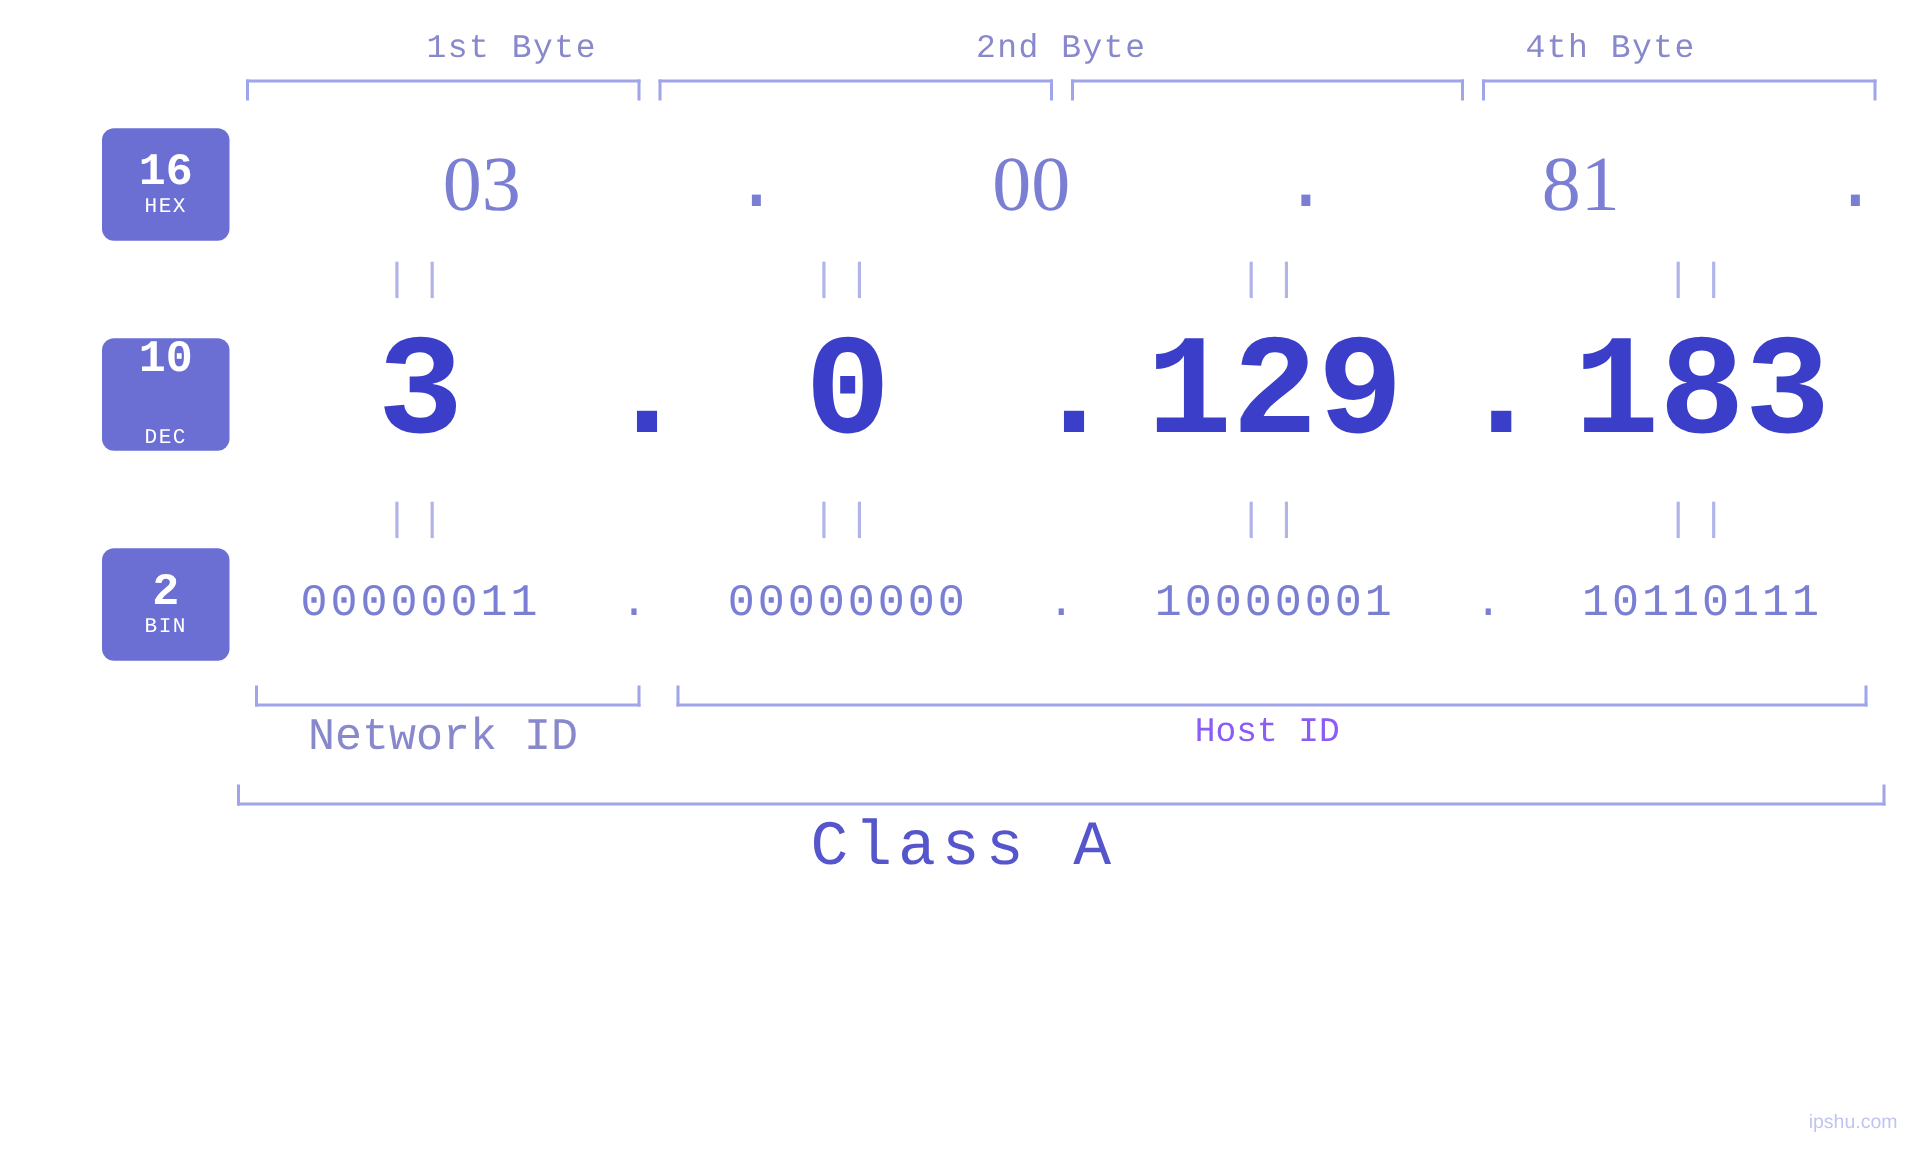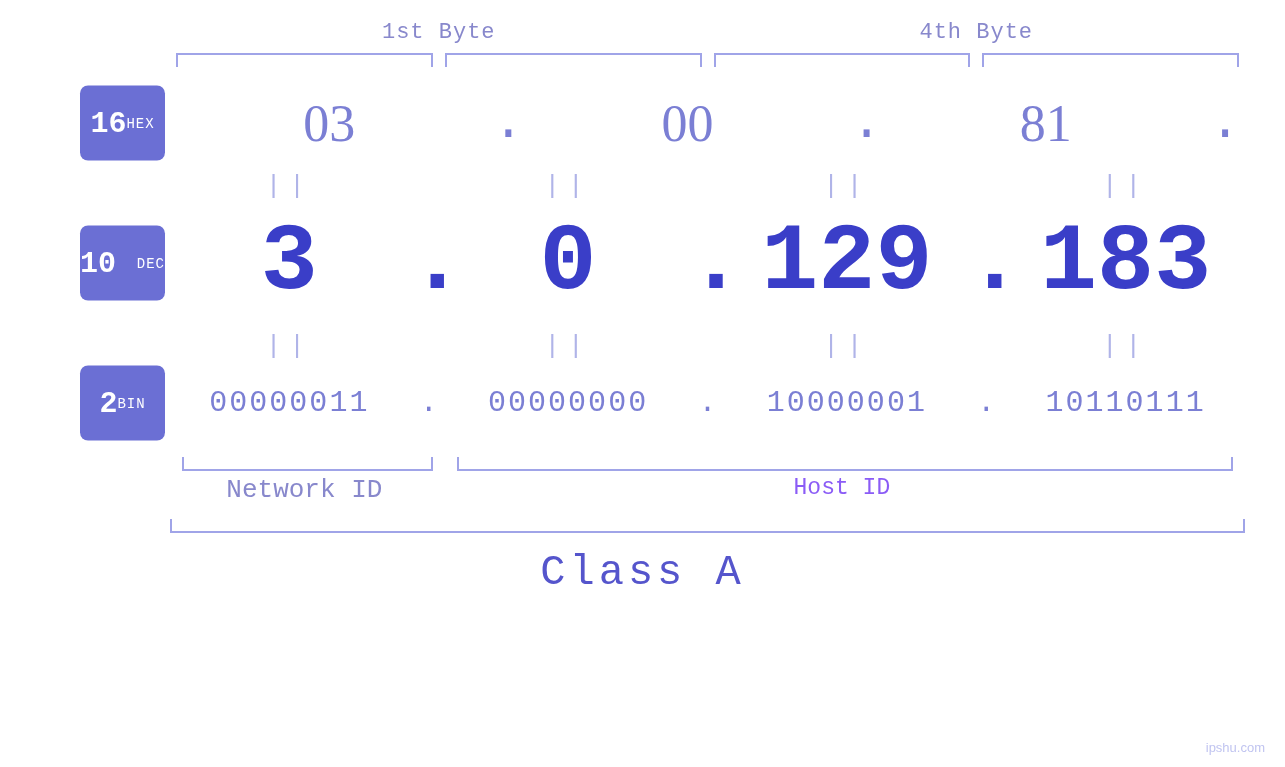--- a/index.html
+++ b/index.html
@@ -12,21 +12,21 @@
       overflow: hidden;
       position: relative;
     }
 
     .main-container {
       width: 100%;
       height: 100%;
       display: flex;
       flex-direction: column;
       align-items: center;
-      padding: 20px 40px;
+      padding: 20px 28px;
       position: relative;
     }
 
     
     .byte-headers {
       display: flex;
       width: 100%;
       padding-left: 130px;
       margin-bottom: 8px;
     }
@@ -182,21 +182,21 @@
       display: flex;
       width: 100%;
       padding-left: 130px;
       margin-top: 4px;
     }
 
     .network-label {
       flex: 1;
       text-align: center;
       color: #8888cc;
-      font-size: 26px;
+      font-size: 30px;
       font-family: 'Courier New', Courier, monospace;
     }
 
     .host-label {
       flex: 3;
       text-align: center;
       color: #8b5cf6;
       font-size: 23px;
       font-family: 'Courier New', Courier, monospace;
     }
@@ -211,21 +211,21 @@
     .full-bottom-bracket {
       width: 100%;
       height: 14px;
       border: 2px solid #a0a4e8;
       border-top: none;
     }
 
     .class-label-row {
       width: 100%;
       text-align: center;
-      margin-top: 16px;
+      margin-top: 4px;
     }
 
     .class-label {
       font-size: 42px;
       color: #5555cc;
       font-family: 'Courier New', Courier, monospace;
       letter-spacing: 4px;
     }
 
     
@@ -235,21 +235,21 @@
       right: 20px;
       color: #c0c4f0;
       font-size: 13px;
       font-family: Arial, sans-serif;
     }
 
     .label-badge {
       position: absolute;
       left: 40px;
       display: flex;
-      flex-direction: row;
+      flex-direction: column;
       align-items: center;
       justify-content: center;
       width: 85px;
       border-radius: 8px;
       color: white;
       background: #6b6fd4;
     }
 
     .hex-badge {
       height: 75px;
@@ -285,20 +285,21 @@
       align-items: center;
     }
   </style>
 </head>
 <body>
 
 <div class="main-container">
 
   <div class="byte-headers">
     <div class="byte-header">1st Byte</div>
+    <div class="byte-header">2nd Byte</div>
     <div class="byte-header">4th Byte</div>
   </div>
 
   <div class="brackets-row">
     <div class="bracket-cell">
       <div class="bracket-top"></div>
     </div>
     <div class="bracket-cell">
       <div class="bracket-top"></div>
     </div>

